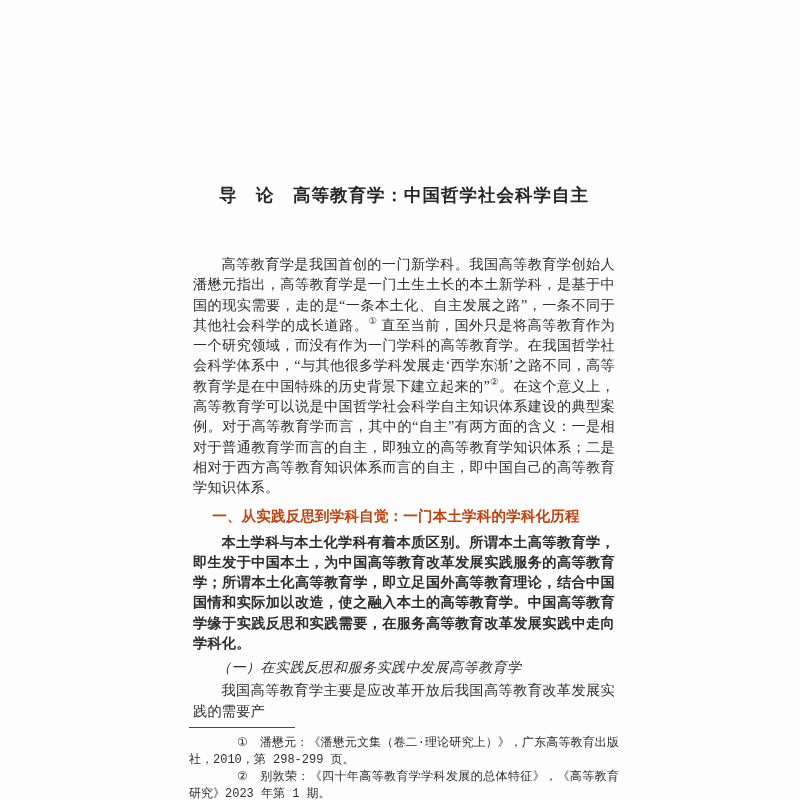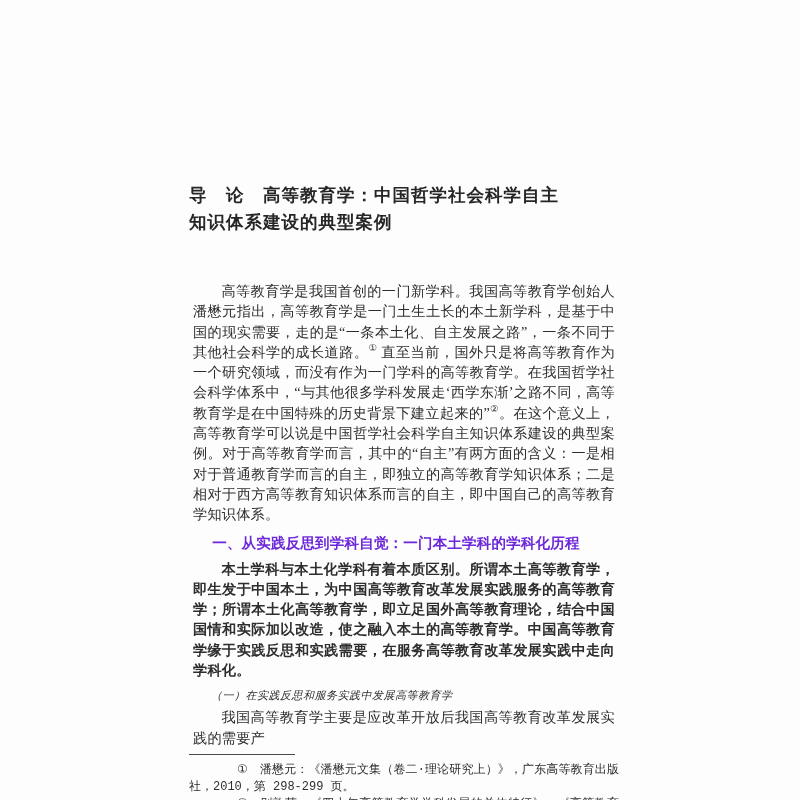--- a/index.html
+++ b/index.html
@@ -16,21 +16,21 @@
     font-family: "Liberation Serif", "DejaVu Serif", serif;
     color: #2e2e2e;
   }
   .content {
     position: absolute;
     left: 189px;
     top: 182px;
     width: 430px;
   }
   .title {
-    text-align: left;
+    text-align: center;
     font-size: 17.5px;
     font-weight: 700;
     line-height: 27px;
     letter-spacing: 1px;
     color: #262626;
   }
   .title-line { white-space: nowrap; }
   .body-p {
     margin: 4px;
     font-size: 14.2px;
@@ -48,27 +48,27 @@
     vertical-align: super;
   }
   .section-heading {
     margin: 8px 0 6px 0;
     font-family: "Liberation Sans", "DejaVu Sans", sans-serif;
     font-weight: 700;
     font-size: 14.5px;
     line-height: 20px;
     text-indent: 1.6em;
     letter-spacing: 0.2px;
-    color: #6d28d9;
+    color: #c2410c;
   }
   .subsection-heading {
     margin: 5px 0 0 0;
     font-style: italic;
     font-weight: 500;
-    font-size: 11px;
+    font-size: 14px;
     line-height: 20px;
     text-indent: 2em;
     letter-spacing: 0.5px;
     font-family: Liberation Serif, serif;
   }
   .footnote-separator {
     width: 106px;
     height: 0;
     border-top: 1px solid #4a4a4a;
     margin: 6px 0 0 0;
@@ -91,21 +91,20 @@
   }
 </style>
 </head>
 <body>
 
 <div class="page">
   <div class="content">
 
     <div class="title">
       <div class="title-line">导　论　高等教育学：中国哲学社会科学自主</div>
-      <div class="title-line">知识体系建设的典型案例</div>
     </div>
 
     <p class="body-p p1"><span>高等教育学是我国首创的一门新学科。我国高等教育学创始人潘懋元指出，高等教育学是一门土生土长的本土新学科，是基于中国的现实需要，走的是“一条本土化、自主发展之路”，一条不同于其他社会科学的成长道路。</span><sup class="fnref">①</sup><span> 直至当前，国外只是将高等教育作为一个研究领域，而没有作为一门学科的高等教育学。在我国哲学社会科学体系中，“与其他很多学科发展走‘西学东渐’之路不同，高等教育学是在中国特殊的历史背景下建立起来的”</span><sup class="fnref">②</sup><span>。在这个意义上，高等教育学可以说是中国哲学社会科学自主知识体系建设的典型案例。对于高等教育学而言，其中的“自主”有两方面的含义：一是相对于普通教育学而言的自主，即独立的高等教育学知识体系；二是相对于西方高等教育知识体系而言的自主，即中国自己的高等教育学知识体系。</span></p>
 
     <h2 class="section-heading">一、从实践反思到学科自觉：一门本土学科的学科化历程</h2>
 
     <p class="body-p p2">本土学科与本土化学科有着本质区别。所谓本土高等教育学，即生发于中国本土，为中国高等教育改革发展实践服务的高等教育学；所谓本土化高等教育学，即立足国外高等教育理论，结合中国国情和实际加以改造，使之融入本土的高等教育学。中国高等教育学缘于实践反思和实践需要，在服务高等教育改革发展实践中走向学科化。</p>
 
     <h3 class="subsection-heading">（一）在实践反思和服务实践中发展高等教育学</h3>
 

